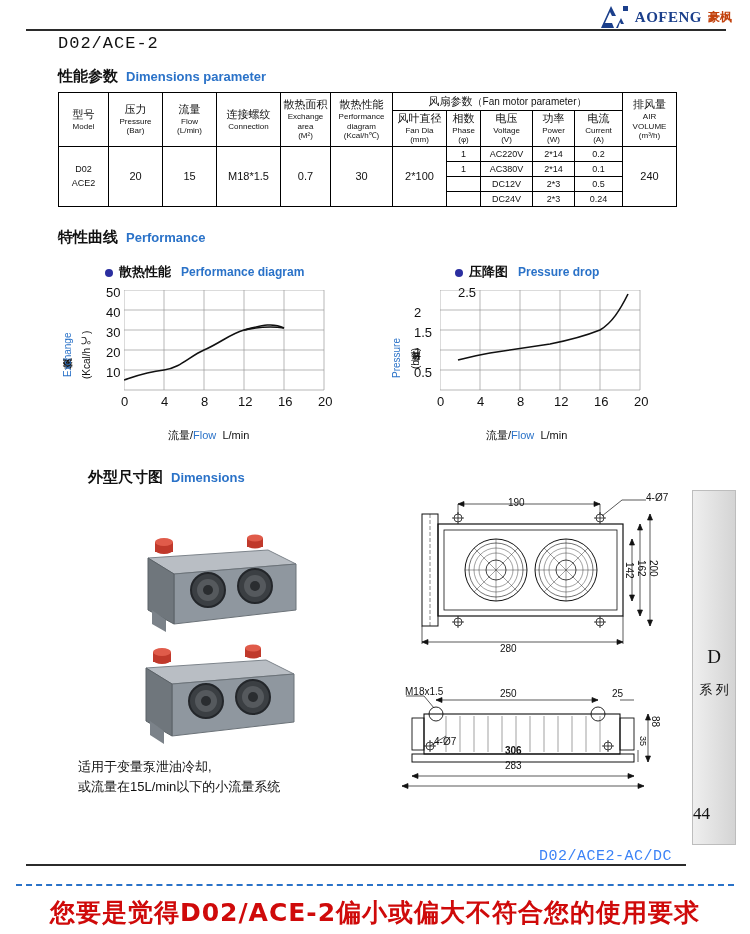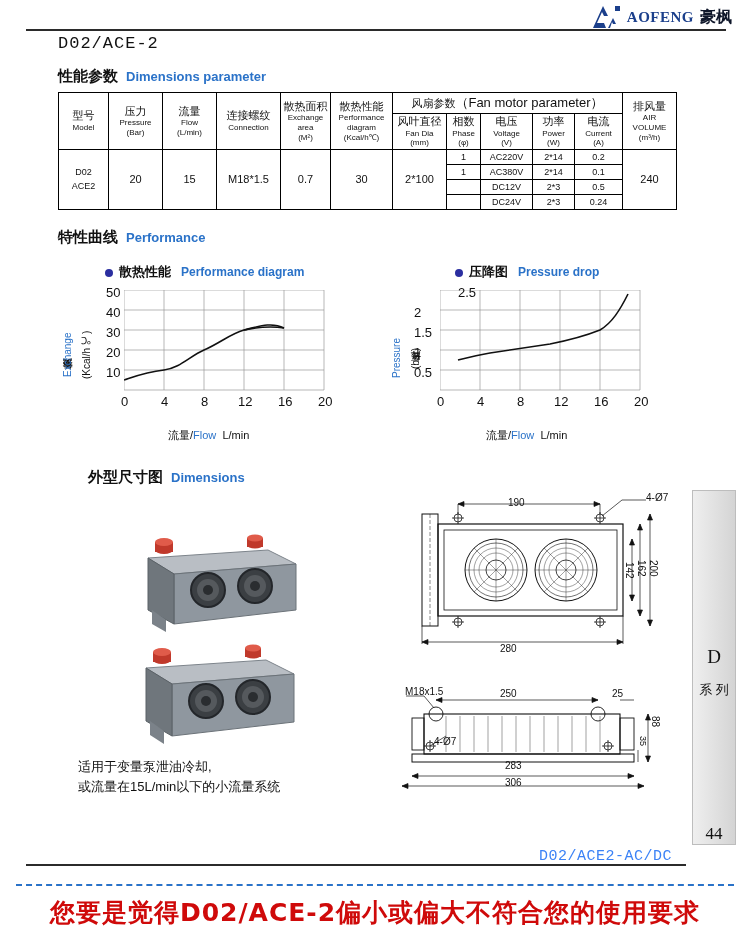--- a/index.html
+++ b/index.html
@@ -20,21 +20,21 @@
     display: flex; align-items: center; gap: 6px;
   }
   .logo-mark {
     width: 30px; height: 26px; position: relative;
   }
   .logo-text-en {
     font-family: "Liberation Serif", serif;
     font-size: 15px; font-weight: bold; color: #1b3f8b; letter-spacing: 0.5px;
   }
   .logo-text-cn {
-    font-size: 16px; font-weight: bold; color: #0f172a;
+    font-size: 12px; font-weight: bold; color: #c2410c;
   }
   .top-rule {
     position: absolute; left: 26px; top: 29px; width: 700px;
     border-top: 2px solid #2b2b2b;
   }
   
   .doc-title {
     position: absolute; left: 58px; top: 34px;
     font-family: "Liberation Mono", monospace;
     font-size: 17px; color: #111; letter-spacing: 1px;
@@ -55,21 +55,21 @@
   .spec-table td, .spec-table th {
     border: 1px solid #000;
     text-align: center; vertical-align: middle;
     padding: 1px 2px;
     font-weight: normal;
   }
   .spec-table .cn { font-size: 11px; display: block; line-height: 1.25; }
   .spec-table .en { font-size: 8px; display: block; color: #111; line-height: 1.2; }
   .spec-table .unit { font-size: 8px; display: block; line-height: 1.2; }
   .fanhead { font-size: 11px; }
-  .fanhead .en2 { font-size: 13px; }
+  .fanhead .en2 { font-size: 10px; }
   .bigval { font-size: 11px; }
   .model-cell { font-size: 9px; line-height: 1.6; }
   
   .bullet {
     display: inline-block; width: 8px; height: 8px; border-radius: 50%;
     background: #2b2fa0; margin-right: 6px; vertical-align: middle;
   }
   .chart-head {
     position: absolute; font-size: 13px; font-weight: bold; color: #111;
   }
@@ -102,22 +102,22 @@
   .side-tab .d {
     position: absolute; top: 155px; left: 0; width: 100%;
     text-align: center; font-family: "Liberation Serif", serif;
     font-size: 19px; color: #111;
   }
   .side-tab .cn {
     position: absolute; top: 190px; left: 0; width: 100%;
     text-align: center; font-size: 13px; color: #111; line-height: 1.45;
   }
   .side-tab .num {
-    position: absolute; bottom: 0; left: 0; width: 100%;
-    text-align: center; font-size: 17px; color: #111;
+    position: absolute; bottom: 20px; left: 0; width: 100%;
+    font-size: 17px; color: #111;
     font-family: "Liberation Serif", serif;
     margin-top: 40px;
   }
   .footer-rule {
     position: absolute; left: 26px; top: 864px; width: 660px;
     border-top: 2px solid #2b2b2b;
   }
   .footer-code {
     position: absolute; right: 78px; top: 848px;
     font-family: "Liberation Mono", monospace;
@@ -570,21 +570,21 @@
       </g>
     </svg>
   </div>
   <div class="dim" style="left:405px; top:686px;">M18x1.5</div>
   <div class="dim" style="left:500px; top:688px;">250</div>
   <div class="dim" style="left:612px; top:688px;">25</div>
   <div class="dim" style="left:434px; top:736px;">4-Ø7</div>
   <div class="dimv" style="left:650px; top:716px;">88</div>
   <div class="dimv" style="left:638px; top:736px; font-size:9px;">35</div>
   <div class="dim" style="left:505px; top:760px;">283</div>
-  <div class="dim" style="left:505px; top:777px;">306</div>
+  <div class="dim" style="left:505px; top:745px;font-weight:bold;">306</div>
 
   <div class="note">
     <div>适用于变量泵泄油冷却,</div>
     <div>或流量在15L/min以下的小流量系统</div>
   </div>
 
   <div class="side-tab">
     <div class="d">D</div>
     <div class="cn">系 列</div>
     <div class="num">44</div>

